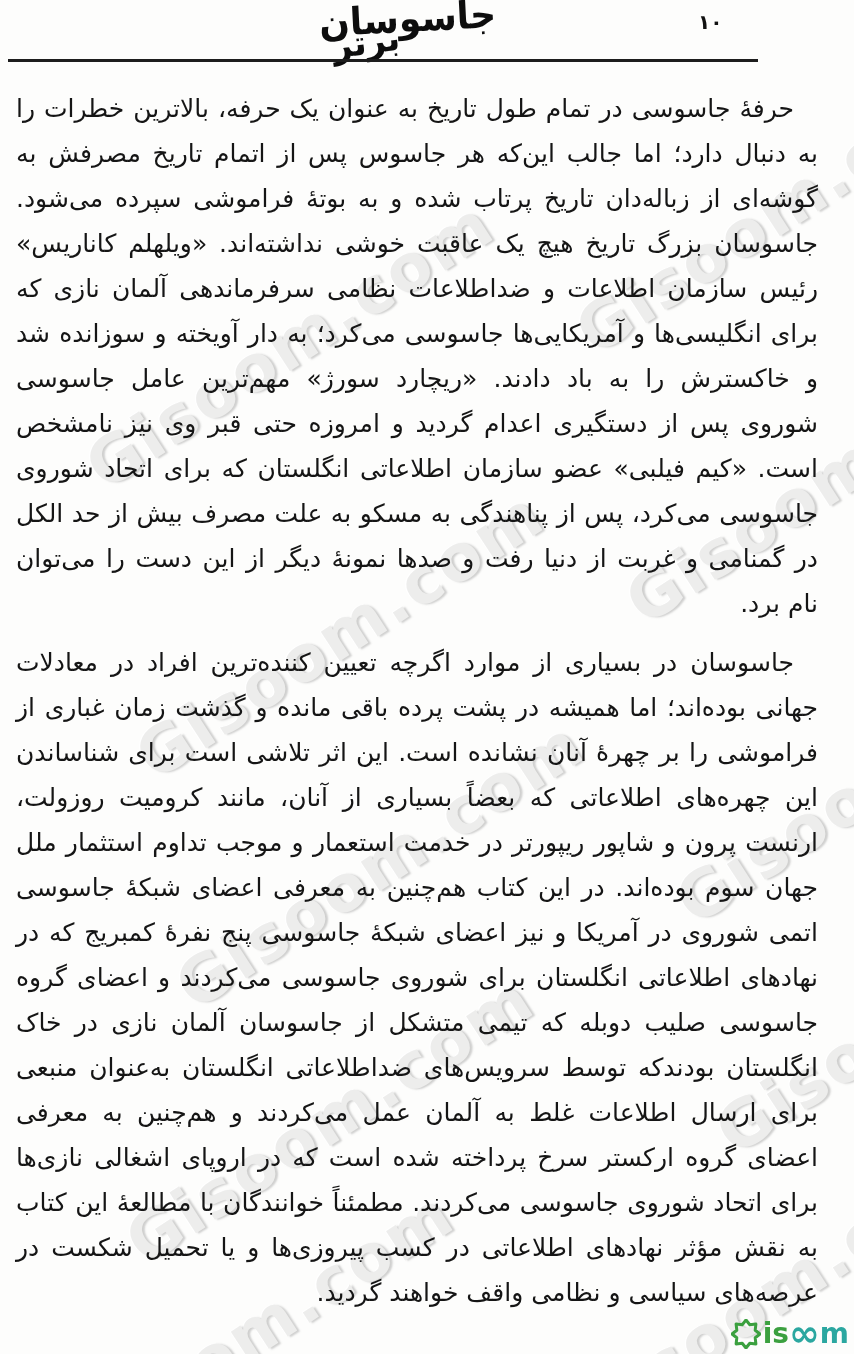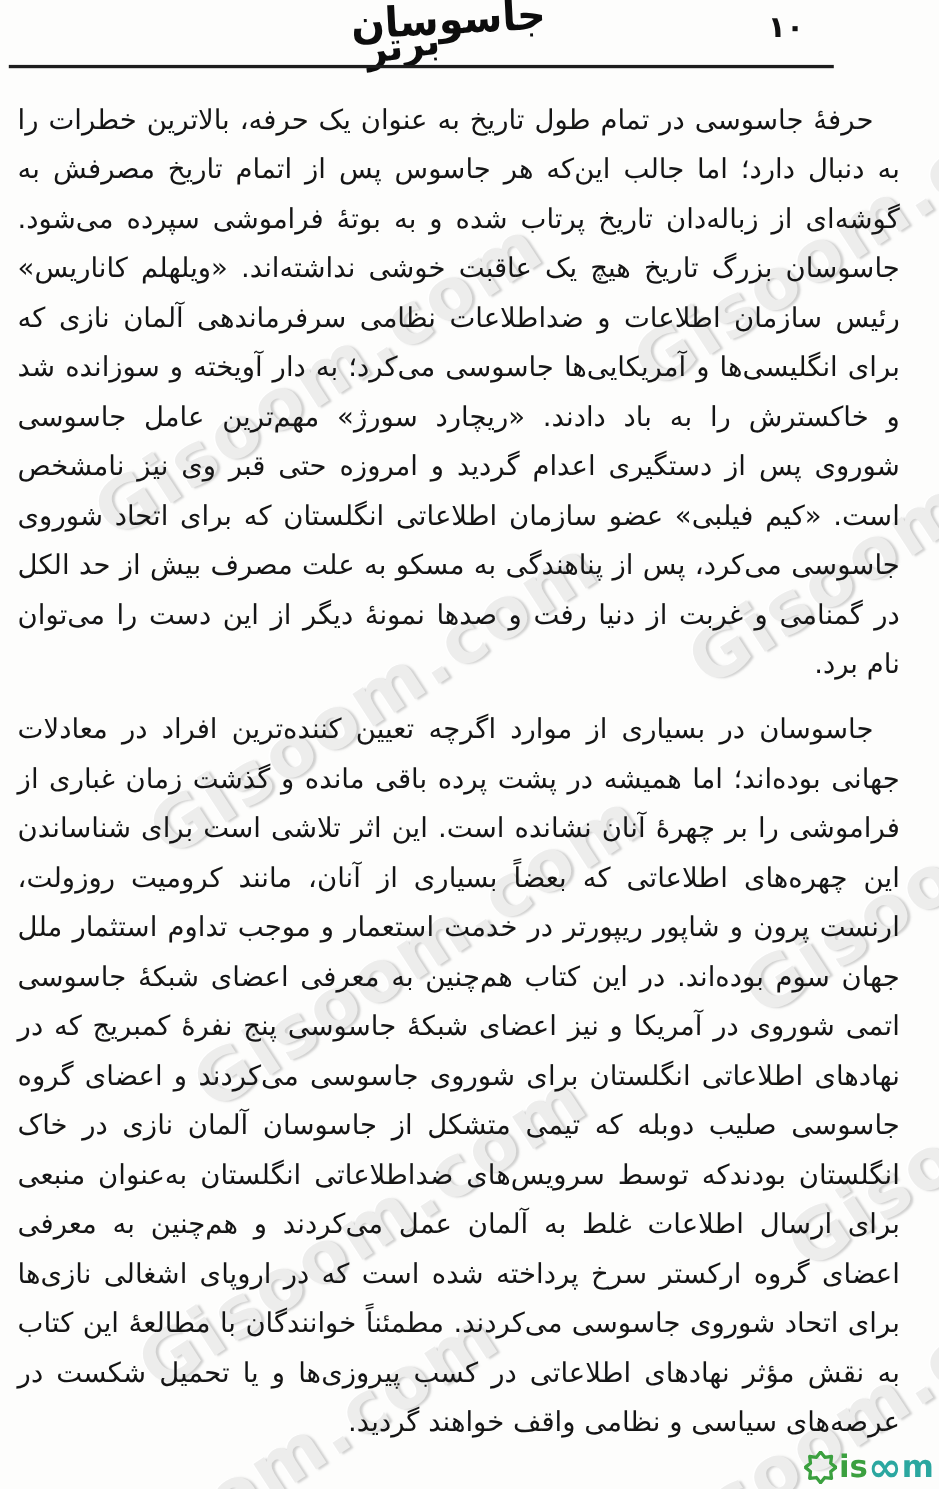--- a/index.html
+++ b/index.html
@@ -37,21 +37,21 @@
     letter-spacing:-1px;
   }
   .book-title .t2{
     position:absolute;right:96px;top:20px;
     font-size:34px;font-weight:bold;
     transform:rotate(-8deg);
     letter-spacing:-1px;
   }
   .page-number{
     position:absolute;left:698px;top:10px;
-    font-size:27px;font-weight:bold;color:#111;
+    font-size:20px;font-weight:bold;color:#111;
     direction:rtl;z-index:3;
   }
   .header-rule{
     position:absolute;left:8px;top:59px;width:750px;height:3px;
     background:#1d1d1d;z-index:3;
   }
   
   .content{
     position:absolute;top:86px;right:36px;left:16px;
     direction:rtl;text-align:justify;

